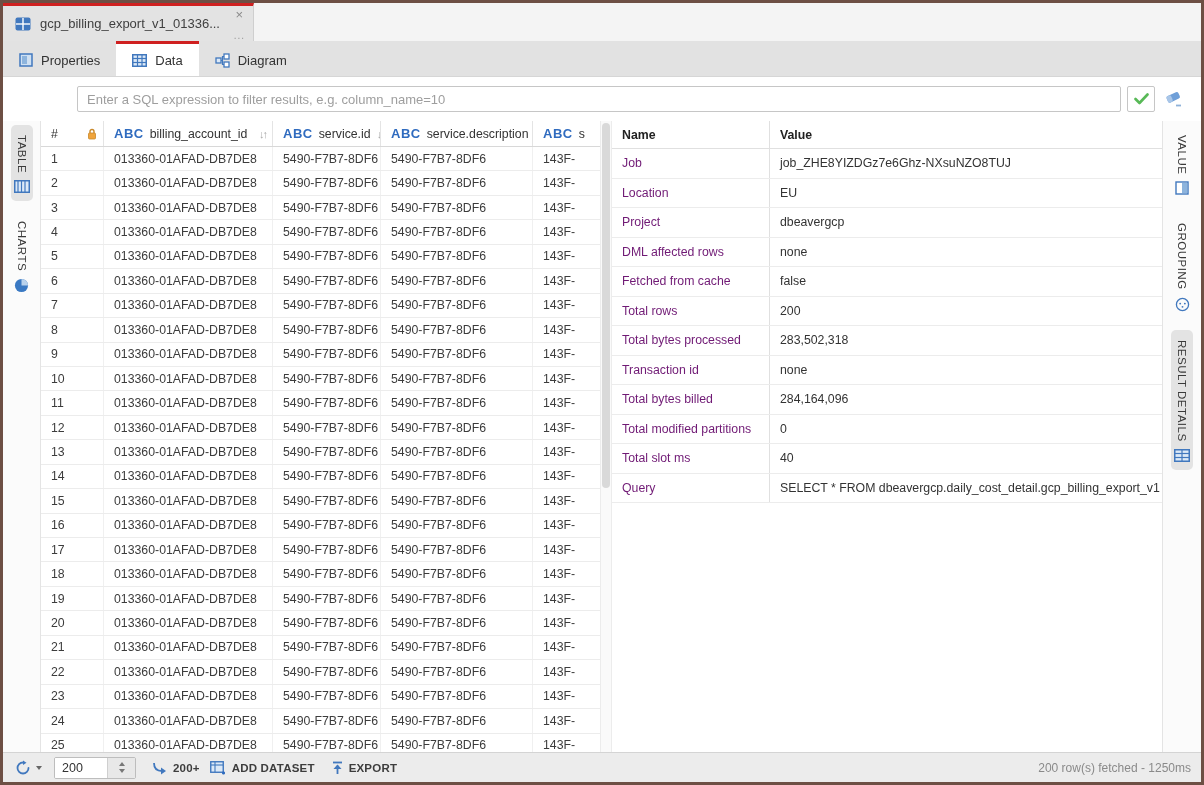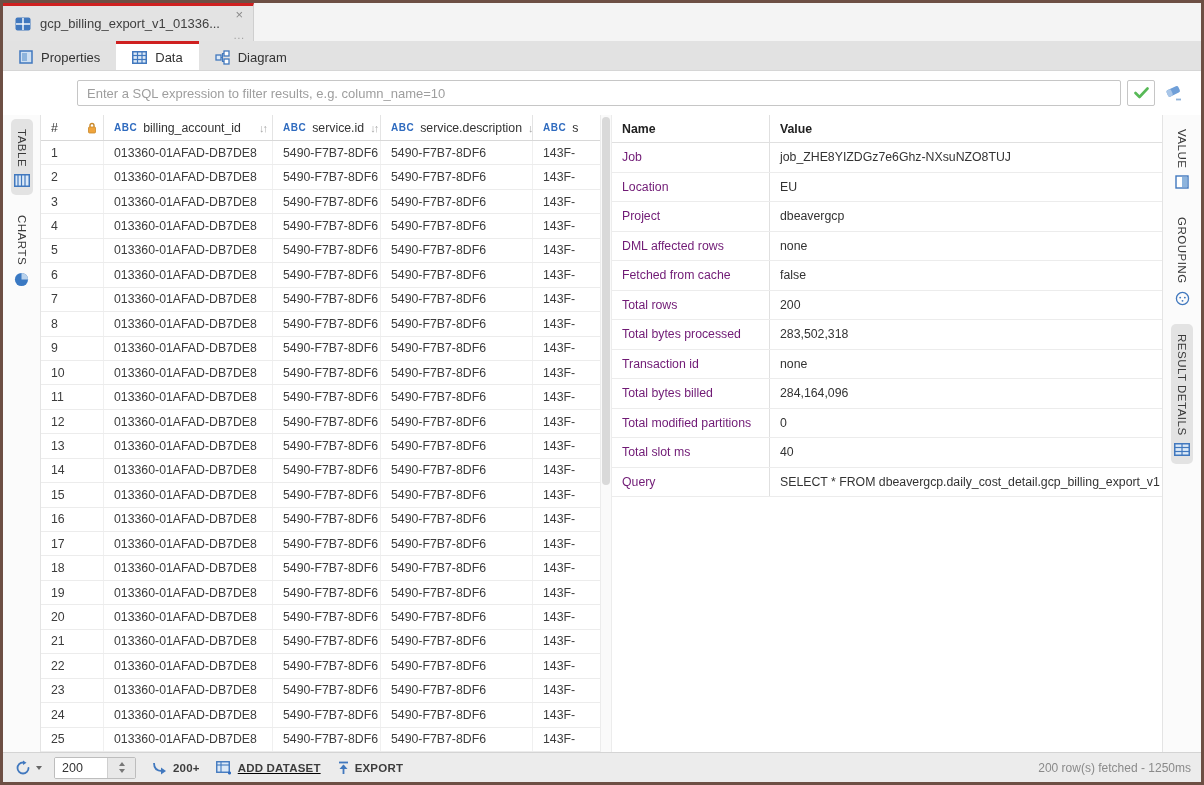--- a/index.html
+++ b/index.html
@@ -9,21 +9,21 @@
 
   
   .tabbar { height:38px; background:#f4f4f4; display:flex; flex:0 0 auto; }
   .editor-tab { width:251px; background:#e3e3e3; border-top:3px solid #cf2020; border-right:1px solid #cfcfcf; display:flex; align-items:center; padding:0 6px 0 12px; cursor:pointer; }
   .editor-tab .ttl { font-size:13px; color:#404040; margin-left:9px; white-space:nowrap; overflow:hidden; flex:1; }
   .tab-ctrls { display:flex; flex-direction:column; align-items:center; justify-content:space-between; height:32px; padding:1px 2px; }
   .tab-ctrls .x { color:#8a8a8a; font-size:13px; line-height:11px; cursor:pointer; }
   .tab-ctrls .dots { color:#9a9a9a; font-size:10px; line-height:7px; letter-spacing:1px; cursor:pointer; }
 
   
-  .subtabs { height:30px; background:#e2e2e2; display:flex; flex:0 0 auto; border-bottom:1px solid #d6d6d6; }
+  .subtabs { height:36px; background:#e2e2e2; display:flex; flex:0 0 auto; border-bottom:1px solid #d6d6d6; }
   .subtab { display:flex; align-items:center; gap:8px; padding:0 16px; font-size:13px; color:#333; cursor:pointer; border-top:3px solid transparent; }
   .subtab.active { background:#fff; border-top:3px solid #cf2020; }
 
   
   .filter-row { height:44px; background:#fff; display:flex; align-items:center; padding:0 14px 0 74px; gap:6px; flex:0 0 auto; }
   .filter-input { flex:1; height:26px; border:1px solid #c6c6c6; border-radius:2px; font-size:13px; color:#333; padding:0 9px; font-family:"Liberation Sans",sans-serif; }
   .filter-input::placeholder { color:#9e9e9e; }
   .check-btn { width:28px; height:26px; background:#fff; border:1px solid #c6c6c6; border-radius:2px; display:flex; align-items:center; justify-content:center; cursor:pointer; }
   .eraser-btn { width:26px; height:26px; display:flex; align-items:center; justify-content:center; cursor:pointer; }
 
@@ -33,21 +33,21 @@
   .strip.right { width:38px; }
   .vtab { display:flex; flex-direction:column; align-items:center; padding:10px 3px 8px; border-radius:5px; cursor:pointer; }
   .vtab.active { background:#e3e3e3; }
   .vlabel { writing-mode:vertical-rl; font-size:11.5px; color:#3a3a3a; letter-spacing:0.5px; }
   .vtab svg { margin-top:7px; }
 
   
   .grid { width:560px; flex:0 0 auto; display:flex; flex-direction:column; border-left:1px solid #e4e4e4; overflow:hidden; }
   .grid-header { height:26px; display:flex; border-bottom:1px solid #d8d8d8; flex:0 0 auto; background:#fff; }
   .hcell { display:flex; align-items:center; font-size:12.3px; color:#333; padding:0 6px 0 10px; border-right:1px solid #e4e4e4; gap:6px; cursor:pointer; overflow:hidden; white-space:nowrap; }
-  .hcell .abc { color:#2f6bbf; font-size:10px; font-weight:bold; letter-spacing:0.5px; flex:0 0 auto;text-align:right; }
+  .hcell .abc { color:#2f6bbf; font-size:13px; font-weight:bold; letter-spacing:0.5px; flex:0 0 auto;text-align:right; }
   .hcell .sort { color:#aaa; font-size:11px; letter-spacing:-2px; margin-left:auto; }
   .hcell.h0 { justify-content:space-between; }
   .grid-rows { flex:1; overflow:hidden; }
   .grow { height:24.45px; display:flex; border-bottom:1px solid #ececec; background:#fff; cursor:default; }
   .gcell { font-size:12.3px; color:#3c3c3c; padding:0 6px 0 10px; display:flex; align-items:center; border-right:1px solid #f0f0f0; overflow:hidden; white-space:nowrap; }
   .c0 { width:63px; } .c1 { width:169px; } .c2 { width:108px; } .c3 { width:152px; } .c4 { flex:1; border-right:none !important; }
 
   
   .vscroll { width:12px; background:#fafafa; border-left:1px solid #ececec; border-right:1px solid #ececec; flex:0 0 auto; padding:1px; }
   .vthumb { width:8px; height:58%; margin:1px auto 0; background:#d9d9d9; border-radius:4px; cursor:pointer; }
@@ -474,21 +474,21 @@
           <span class="tri-dn"></span>
         </span>
     </span>
     <span class="sb-group" style="margin-left:6px;">
       <svg width="16" height="14" viewBox="0 0 16 14">
           <path d="M2 2 C2 8 6 10 10 10" fill="none" stroke="#4178be" stroke-width="1.8"></path>
           <path d="M9 6.5 L14 10 L9 13.5 Z" fill="#4178be"></path>
         </svg>
       <span class="sb-label">200+</span>
     </span>
-    <span class="sb-group" style="margin-left:6px;text-decoration:underline;">
+    <span class="sb-group" style="">
       <svg width="17" height="14" viewBox="0 0 17 14">
           <rect x="0.75" y="0.75" width="12.5" height="10.5" fill="#dce9f7" stroke="#4178be" stroke-width="1.4"></rect>
           <line x1="1" y1="4" x2="13" y2="4" stroke="#4178be" stroke-width="1.1"></line>
           <line x1="5" y1="1" x2="5" y2="11" stroke="#4178be" stroke-width="1.1"></line>
           <line x1="13.5" y1="10.5" x2="13.5" y2="13.5" stroke="#2f6bbf" stroke-width="1.8"></line>
           <line x1="12" y1="12" x2="15" y2="12" stroke="#2f6bbf" stroke-width="1.8"></line>
         </svg>
       <span class="sb-label">ADD DATASET</span>
     </span>
     <span class="sb-group" style="margin-left:6px;">

